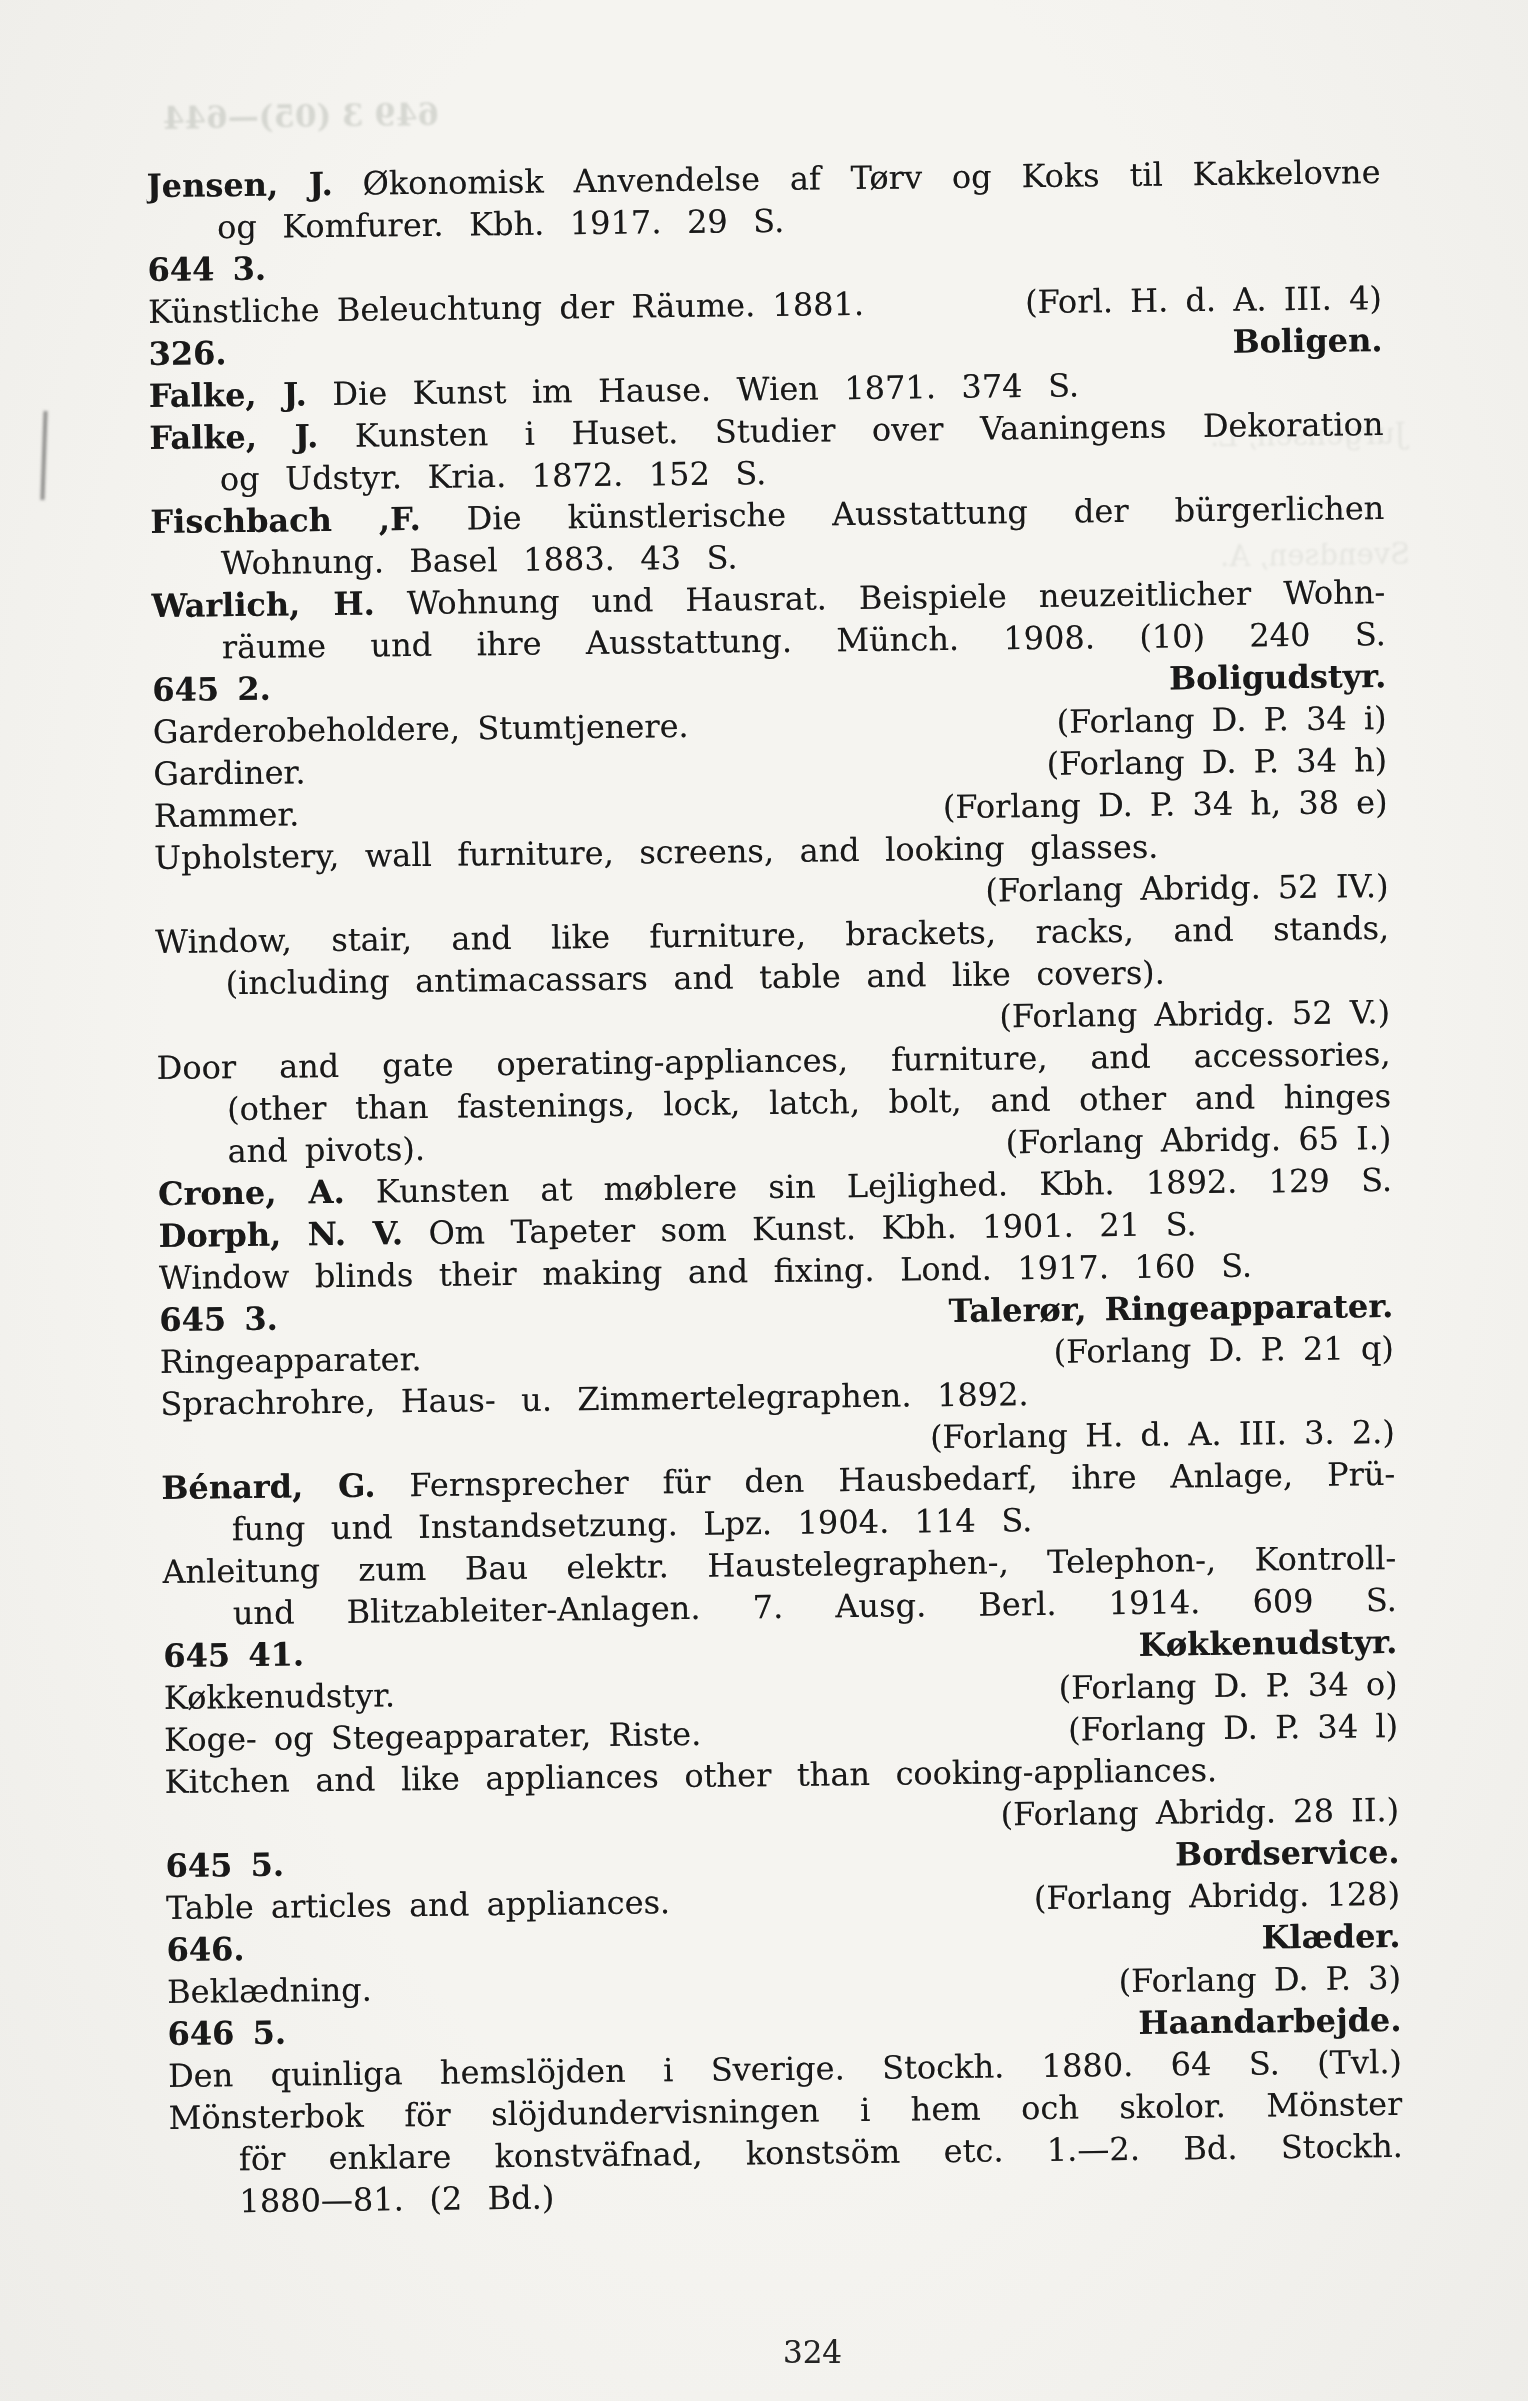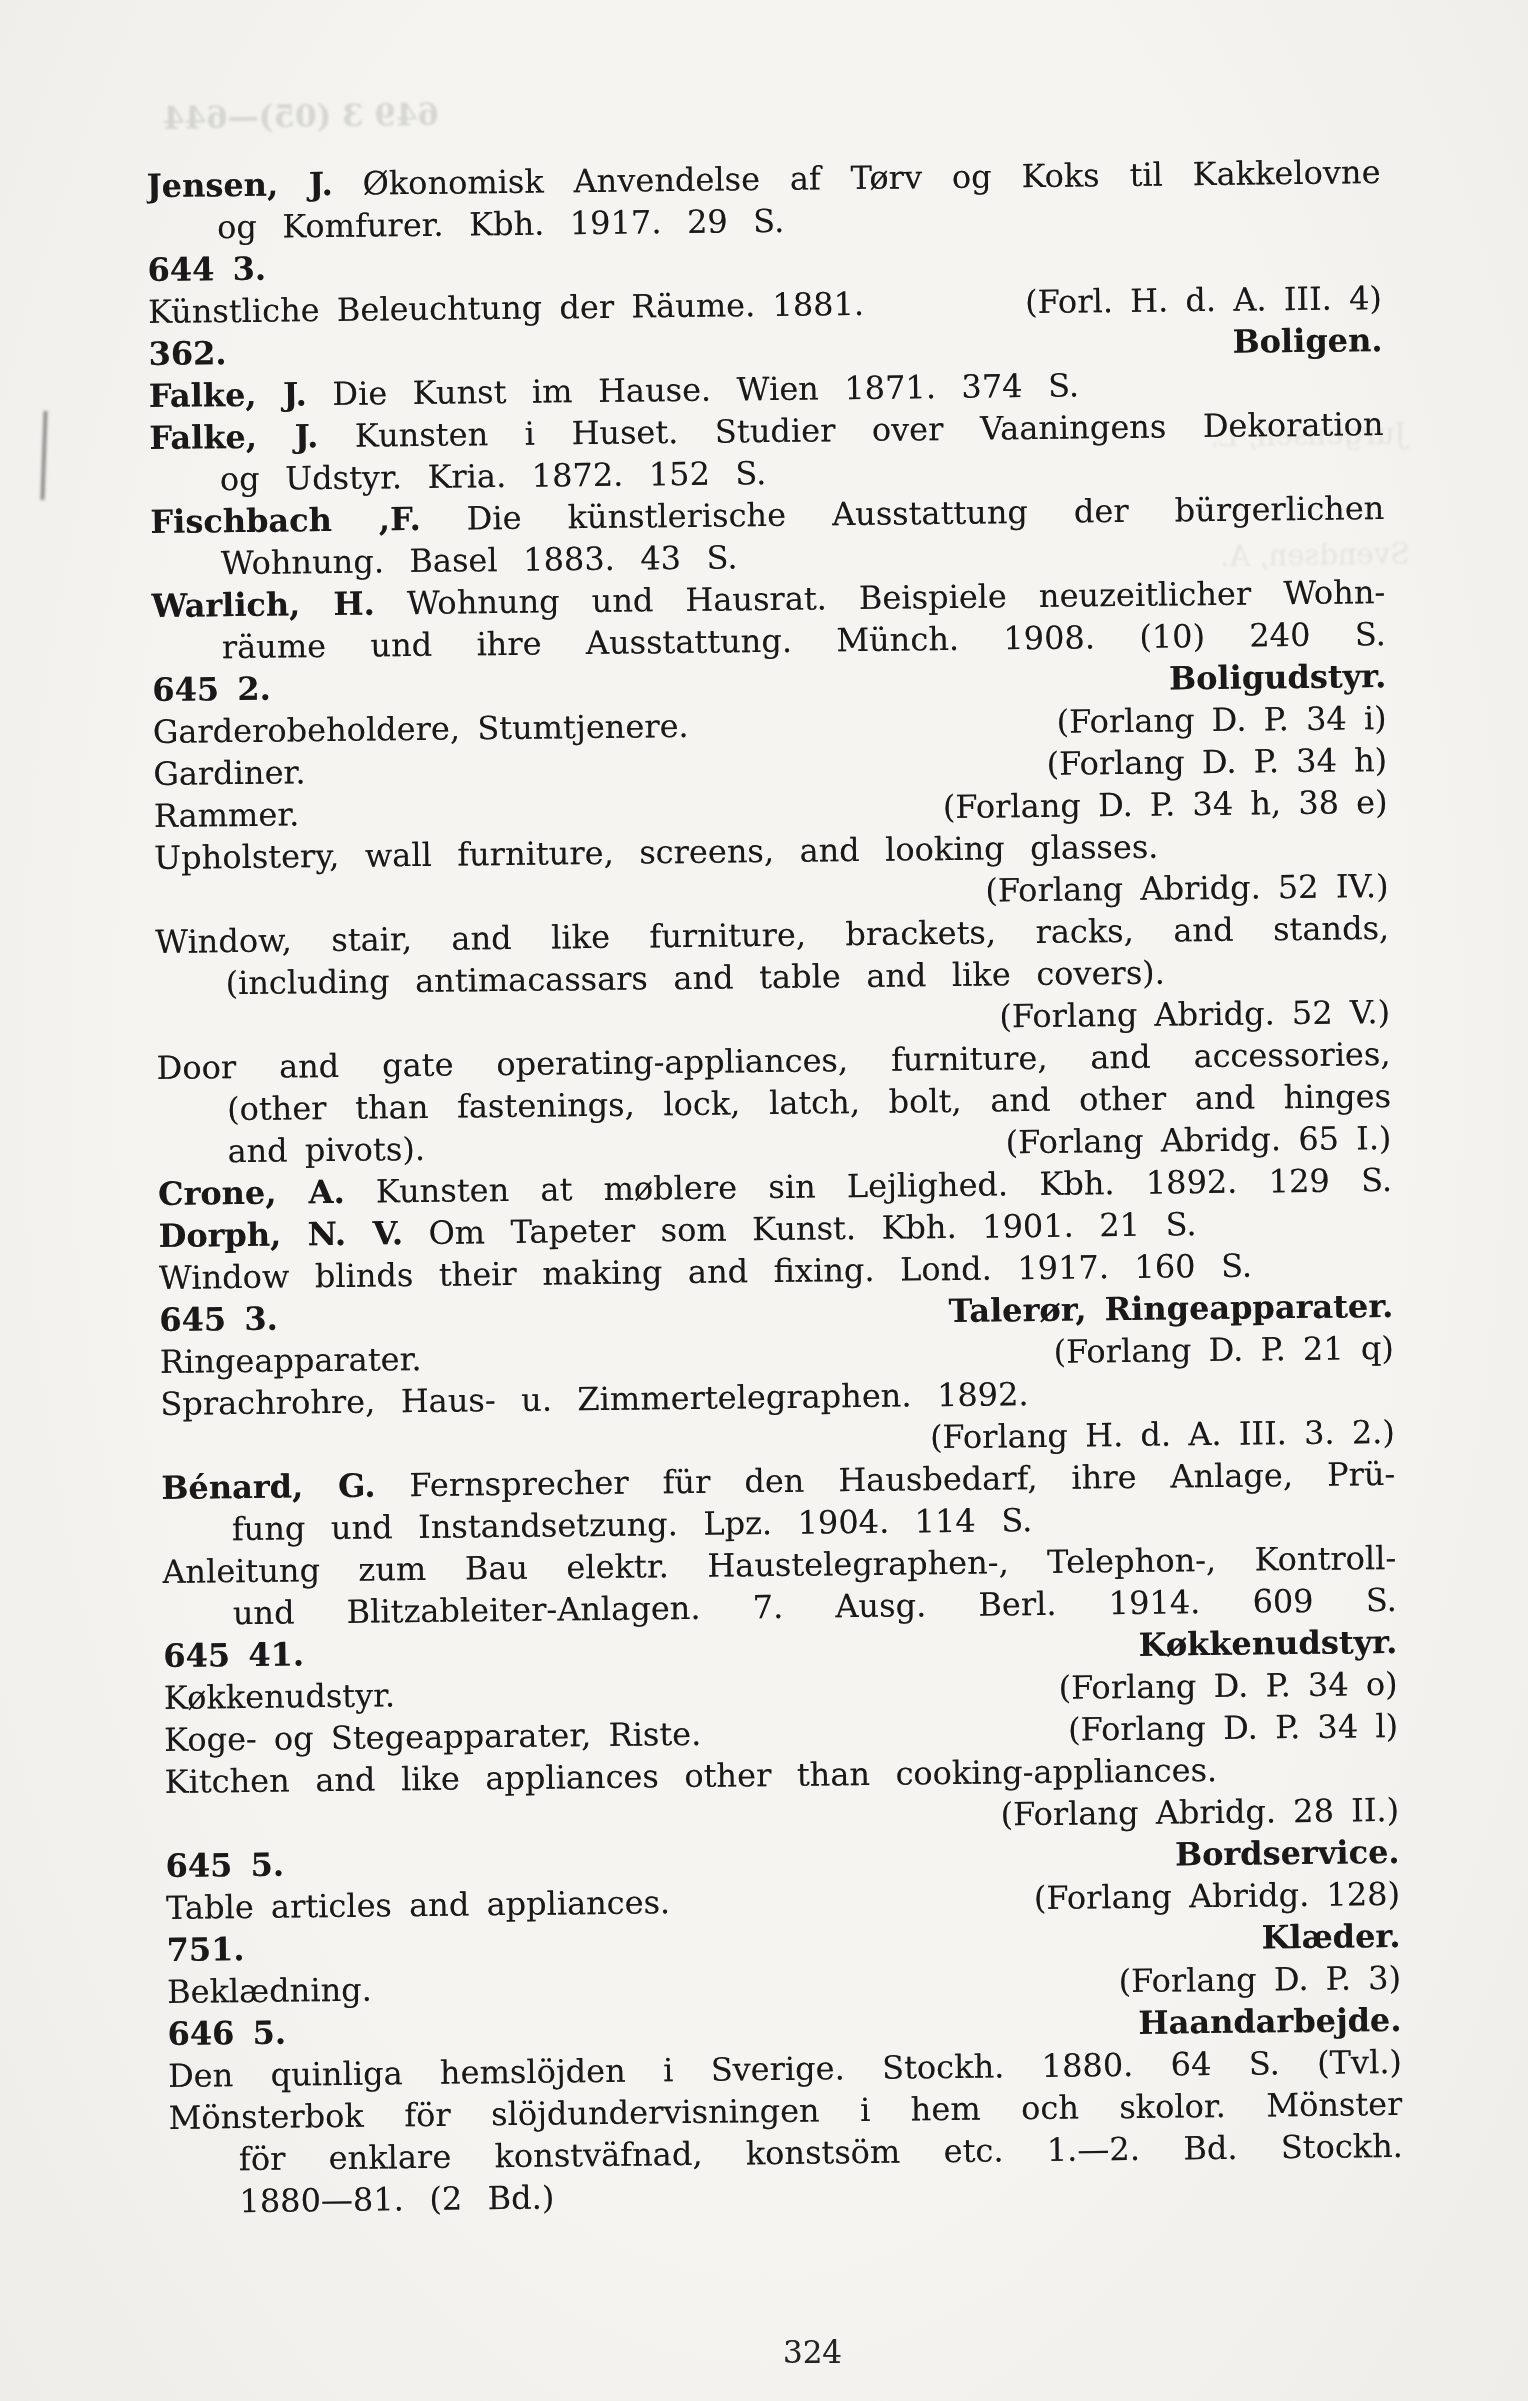--- a/index.html
+++ b/index.html
@@ -63,21 +63,21 @@
     <div class="ln ind loose"><span>og Komfurer.  Kbh. 1917.  29 S.</span></div>
 
     <div class="ln"><span class="b">644 3.</span></div>
 
     <div class="ln flex">
         <span class="lf">Künstliche Beleuchtung der Räume.  1881.</span>
         <span class="rt">(Forl. H. d. A. III. 4)</span>
       </div>
 
     <div class="ln flex">
-        <span class="b">362.</span>
+        <span class="b">326.</span>
         <span class="b">Boligen.</span>
       </div>
 
     <div class="ln loose"><span class="b">Falke, J.</span> <span>Die Kunst im Hause.  Wien 1871.  374 S.</span></div>
 
     <div class="ln just"><span class="b">Falke, J.</span> <span>Kunsten i Huset. Studier over Vaaningens Dekoration</span></div>
 
     <div class="ln ind loose"><span>og Udstyr.  Kria. 1872.  152 S.</span></div>
 
     <div class="ln just"><span class="b">Fischbach ,F.</span> <span>Die künstlerische Ausstattung der bürgerlichen</span></div>
@@ -178,21 +178,21 @@
         <span class="b">645 5.</span>
         <span class="b">Bordservice.</span>
       </div>
 
     <div class="ln flex">
         <span class="lf">Table articles and appliances.</span>
         <span class="rt">(Forlang Abridg. 128)</span>
       </div>
 
     <div class="ln flex">
-        <span class="b">751.</span>
+        <span class="b">646.</span>
         <span class="b">Klæder.</span>
       </div>
 
     <div class="ln flex">
         <span class="lf">Beklædning.</span>
         <span class="rt">(Forlang D. P. 3)</span>
       </div>
 
     <div class="ln flex">
         <span class="b">646 5.</span>

